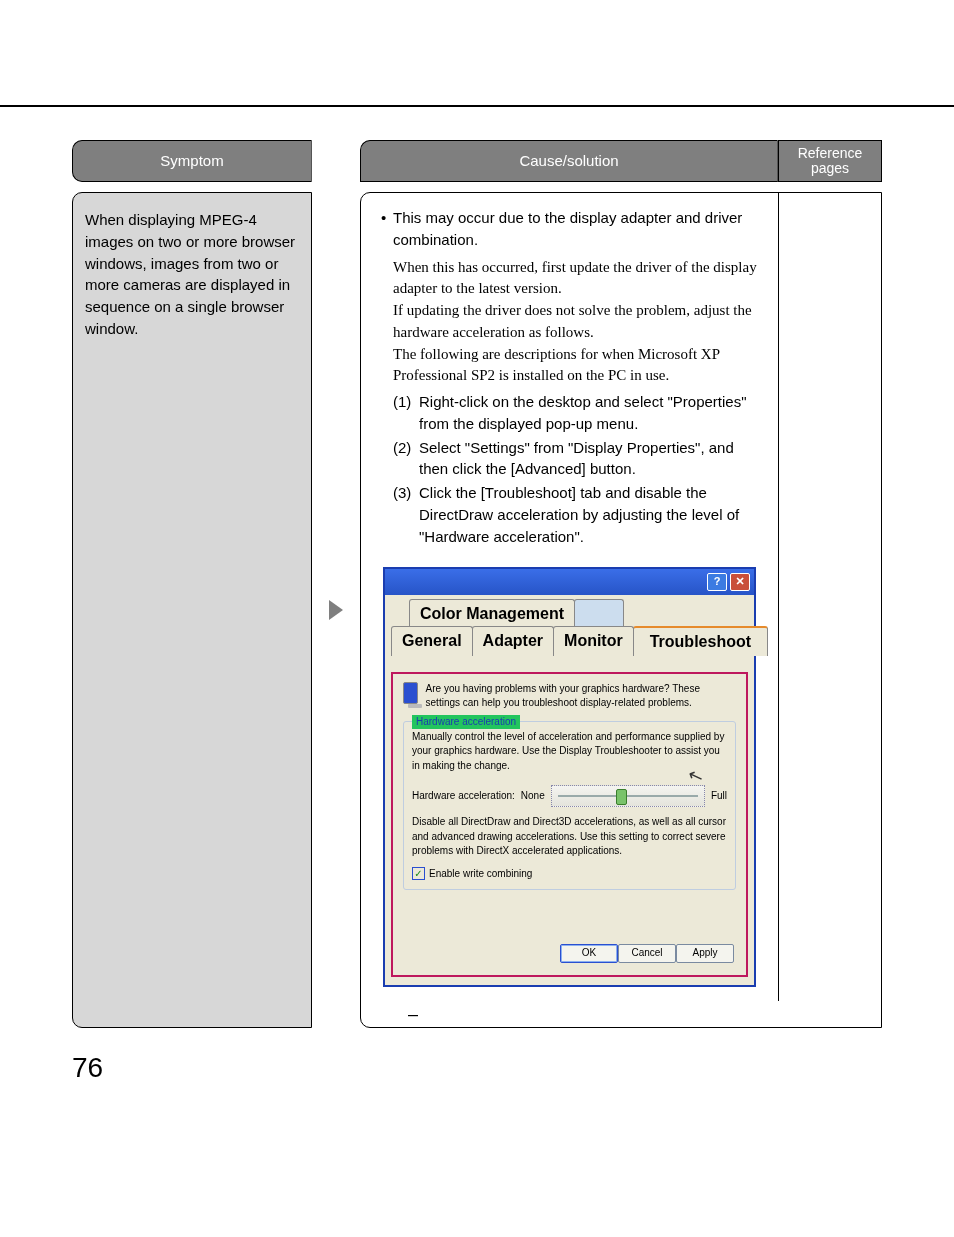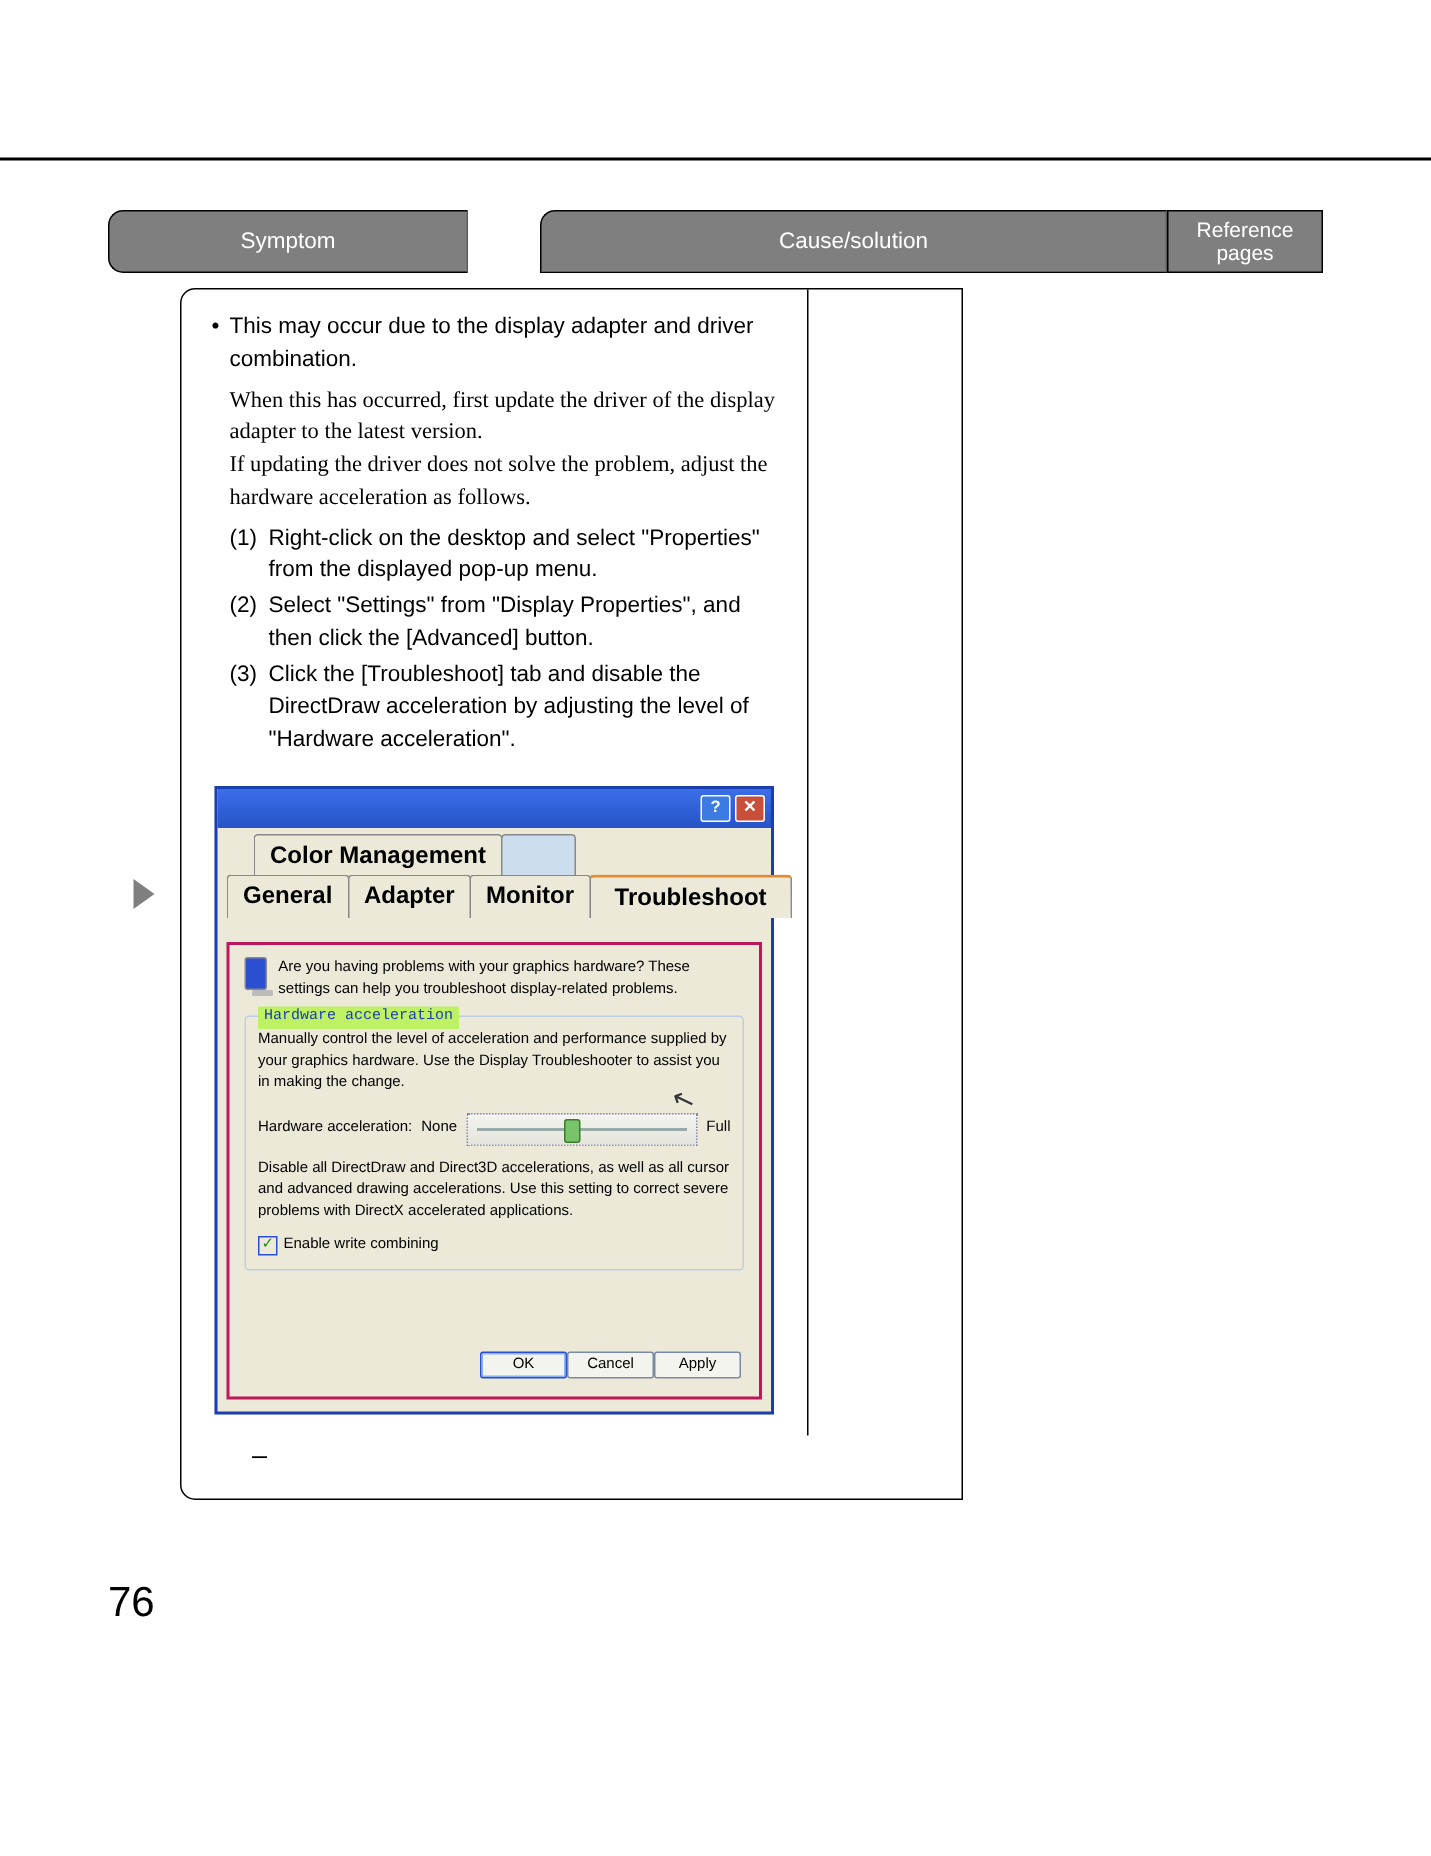--- a/index.html
+++ b/index.html
@@ -242,25 +242,24 @@
     border: 1px solid #bfcde0;
     border-radius: 3px;
     padding: 8px;
     position: relative;
     margin-top: 8px;
   }
   .xp-group-title {
     position: absolute;
     top: -7px;
     left: 8px;
-    background: #bef264;
+    background: #22c55e;
     padding: 0 4px;
     font-size: 10px;
     color: #1a3db0;
-    font-family: Liberation Mono, monospace;
   }
   .xp-slider-row {
     display: flex;
     align-items: center;
     gap: 6px;
     margin: 12px 0 8px 0;
     font-size: 10px;
   }
   .xp-slider {
     flex: 1;
@@ -352,31 +351,35 @@
     <div class="header-row">
       <div class="header-cell symptom col-symptom">Symptom</div>
       <div class="col-gap1"></div>
       <div style="display:flex;">
         <div class="header-cell cause col-cause">Cause/solution</div>
         <div class="header-cell ref col-ref">Reference pages</div>
       </div>
     </div>
 
     <div class="body-row">
+      <div class="body-cell symptom col-symptom">
+        <div class="text">When displaying MPEG-4 images on two or more browser windows, images from two or more cameras are displayed in sequence on a single browser window.</div>
+      </div>
       <div class="arrow-cell">
         <div class="arrow"></div>
       </div>
       <div class="body-cell cause-ref" style="width:522px; border-radius:10px 0 0 10px;">
         <div class="cause-content">
           <p class="bullet-para">
             <span class="dot">•&nbsp;</span><span>This may occur due to the display adapter and driver combination.</span>
           </p>
           <div style="padding-left:14px;font-family:Liberation Serif, serif;">
             <div>When this has occurred, first update the driver of the display adapter to the latest version.</div>
             <div>If updating the driver does not solve the problem, adjust the hardware acceleration as follows.</div>
+            <div>The following are descriptions for when Microsoft XP Professional SP2 is installed on the PC in use.</div>
           </div>
           <ol class="num-list">
             <li><span class="num">(1)&nbsp;</span><span>Right-click on the desktop and select "Properties" from the displayed pop-up menu.</span></li>
             <li><span class="num">(2)&nbsp;</span><span>Select "Settings" from "Display Properties", and then click the [Advanced] button.</span></li>
             <li><span class="num">(3)&nbsp;</span><span>Click the [Troubleshoot] tab and disable the DirectDraw acceleration by adjusting the level of "Hardware acceleration".</span></li>
           </ol>
 
           <div class="xp-dialog">
             <div class="xp-titlebar">
               <div class="tbtn help">?</div>

